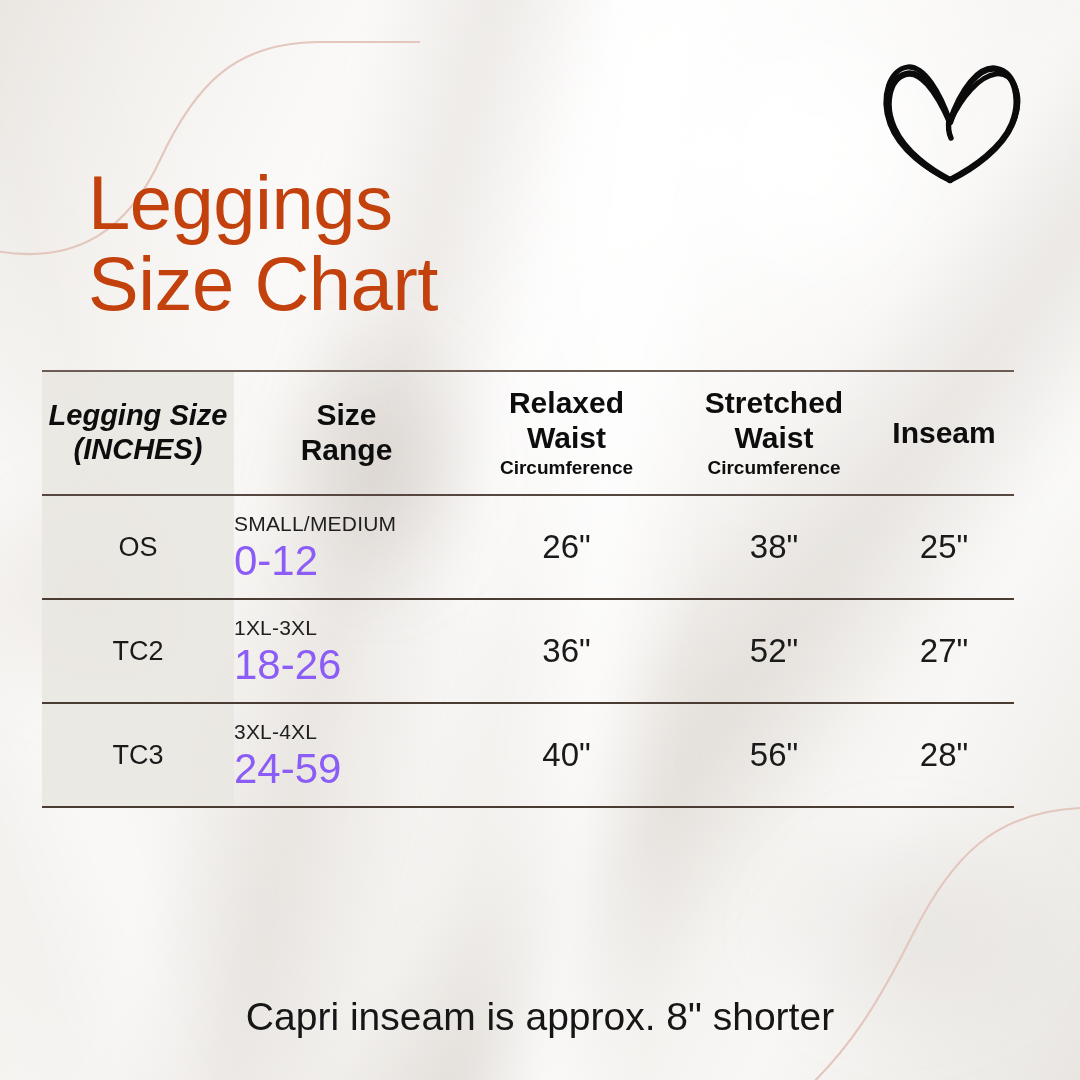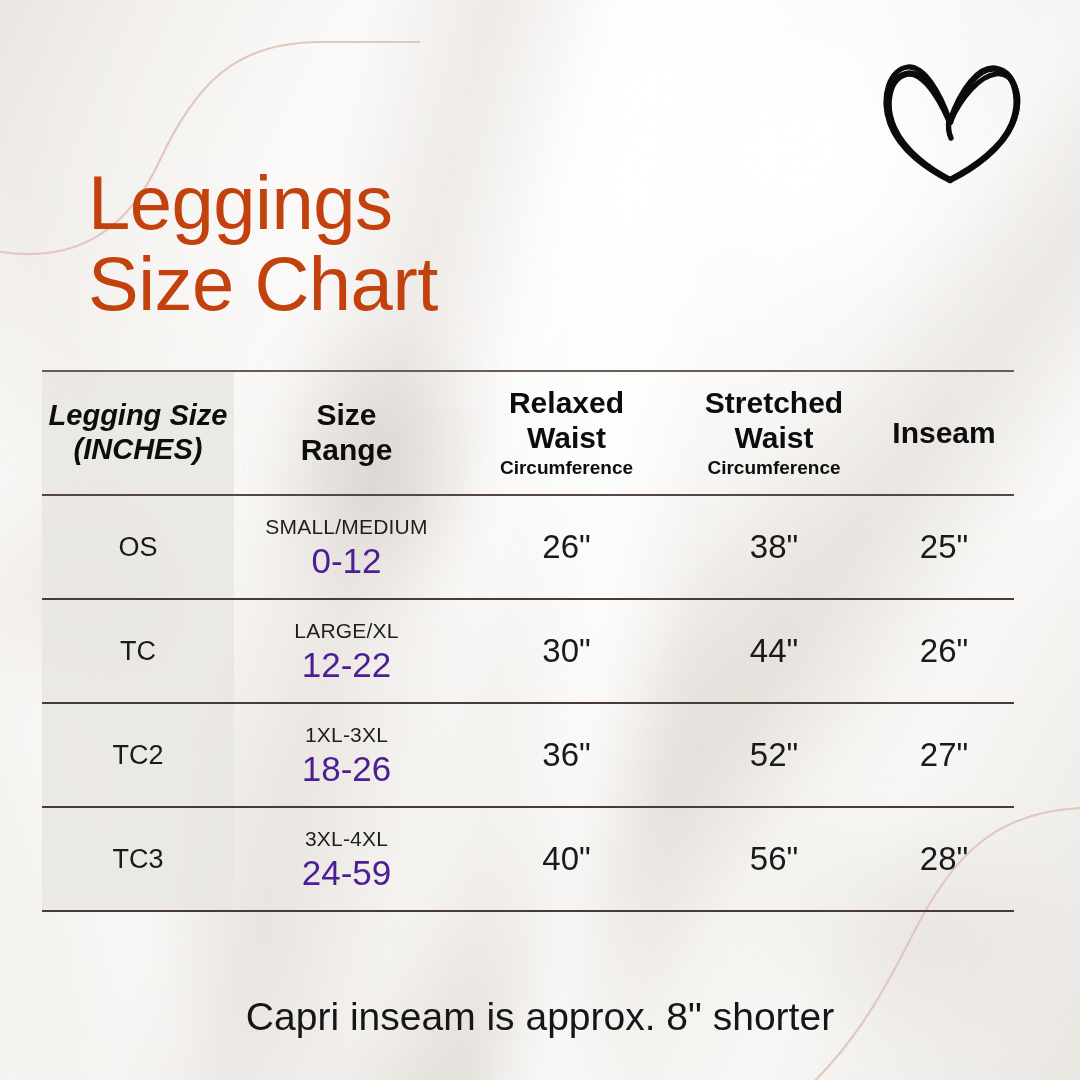--- a/index.html
+++ b/index.html
@@ -158,36 +158,36 @@
     margin-top: 1px;
   }
 
   .cell-size {
     text-align: center;
     font-size: 27px;
     font-weight: 300;
     color: #1a1a1a;
   }
   .cell-range {
-    text-align: center;
+    text-align: left;
     line-height: 1.0;
   }
   .range-letters {
     display: block;
     font-size: 21px;
     font-weight: 300;
     letter-spacing: 0.2px;
     color: #1f1f1f;
     margin-bottom: 6px;
   }
   .range-numbers {
     display: block;
-    font-size: 35px;
-    font-weight: 300;
-    color: #4c1d95;
+    font-size: 42px;
+    font-weight: 300;
+    color: #8b5cf6;
   }
   .cell-meas {
     text-align: center;
     font-size: 33px;
     font-weight: 300;
     color: #1a1a1a;
   }
 
   
   .footnote {
@@ -273,30 +273,20 @@
         <td class="col-first cell-size">OS</td>
         <td class="cell-range">
           <span class="range-letters">SMALL/MEDIUM</span>
           <span class="range-numbers">0-12</span>
         </td>
         <td class="cell-meas">26"</td>
         <td class="cell-meas">38"</td>
         <td class="cell-meas">25"</td>
       </tr>
 
-      <tr>
-        <td class="col-first cell-size">TC</td>
-        <td class="cell-range">
-          <span class="range-letters">LARGE/XL</span>
-          <span class="range-numbers">12-22</span>
-        </td>
-        <td class="cell-meas">30"</td>
-        <td class="cell-meas">44"</td>
-        <td class="cell-meas">26"</td>
-      </tr>
 
       <tr>
         <td class="col-first cell-size">TC2</td>
         <td class="cell-range">
           <span class="range-letters">1XL-3XL</span>
           <span class="range-numbers">18-26</span>
         </td>
         <td class="cell-meas">36"</td>
         <td class="cell-meas">52"</td>
         <td class="cell-meas">27"</td>

